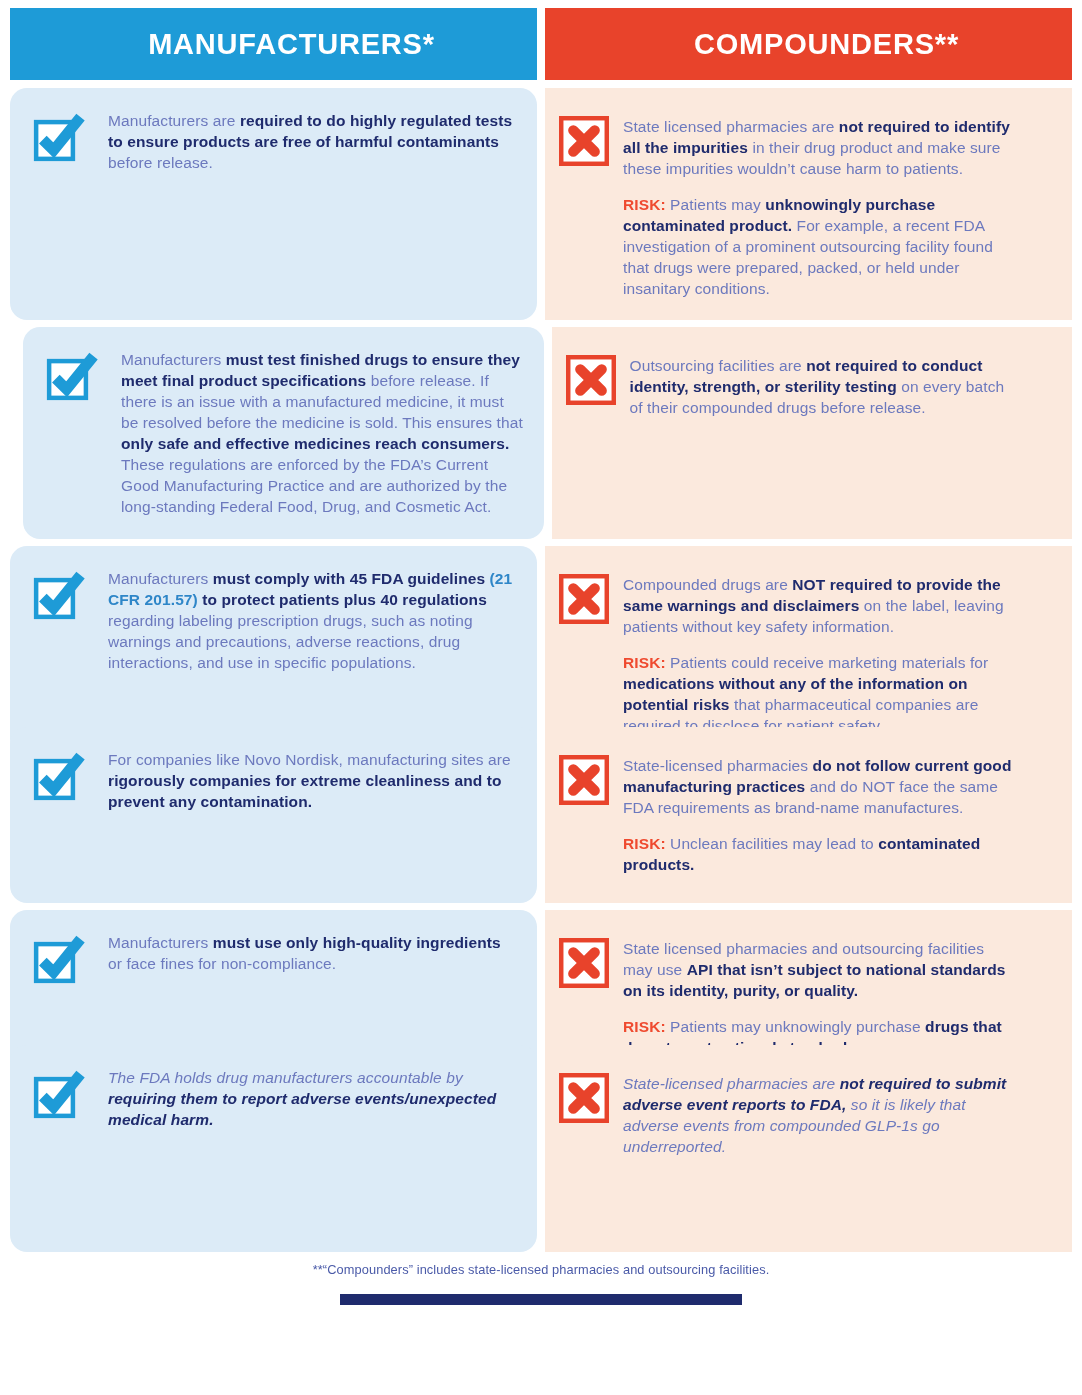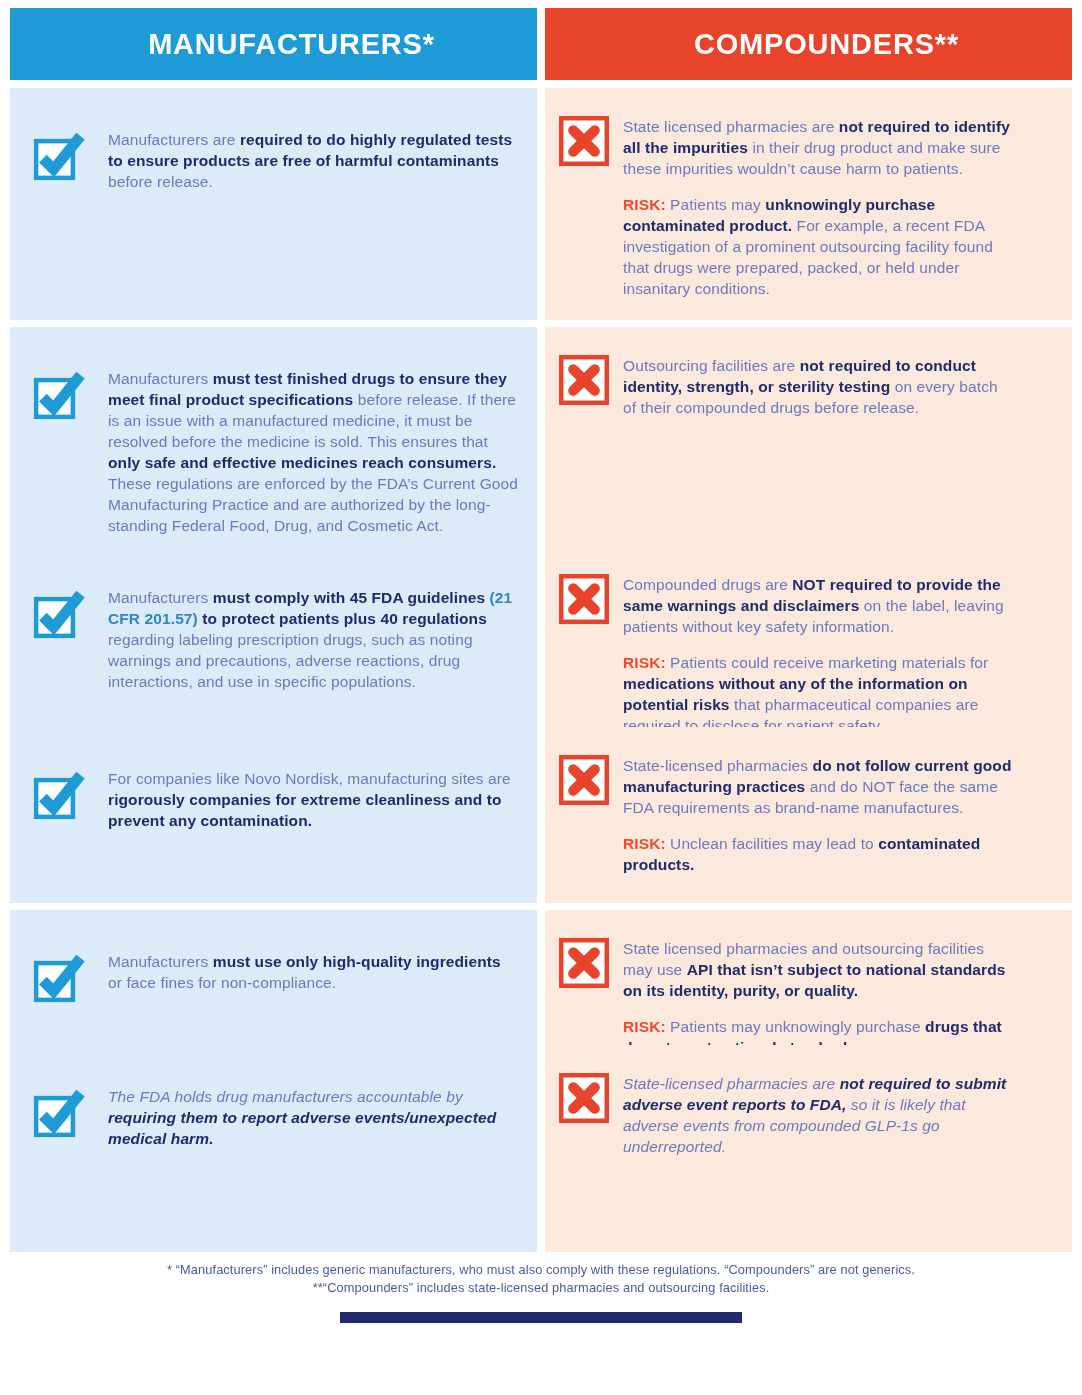--- a/index.html
+++ b/index.html
@@ -15,24 +15,24 @@
   .sheet{width:1082px;height:1395px;padding:8px 10px 0 10px;}
   .hdr-row,.row{display:grid;grid-template-columns:1fr 1fr;column-gap:8px;}
   .hdr-row{height:72px;margin-bottom:8px;}
   .col-header{
     display:flex;align-items:center;justify-content:center;
     color:#fff;font-weight:bold;font-size:29px;letter-spacing:0.8px;padding-left:36px;
   }
   .col-header.manufacturers{background:var(--blue);}
   .col-header.compounders{background:var(--red);}
   .row{margin-bottom:7px;}
-  .rh1{height:232px;}.rh2{height:212px;}.rh3{height:174px;}
+  .rh1{height:232px;}.rh2{height:212px;margin-left:13px;}.rh3{height:174px;}
   .rh4{height:176px;}.rh5{height:128px;}.rh6{height:207px;font-style:italic;}
   .cell{display:flex;align-items:flex-start;}
-  .cell.left{background:var(--lightblue);padding:41px 18px 20px 22px;}
+  .cell.left{background:var(--lightblue);padding:22px 18px 20px 22px;border-radius:17px;}
   .cell.left .icon{flex:0 0 54px;margin-right:22px;}
   .cell.right{background:var(--peach);padding:28px 60px 20px 14px;}
   .cell.right .icon{flex:0 0 50px;margin-right:14px;}
   .icon{display:block;line-height:0;}
   .text{flex:1 1 auto;}
   .para{
     color:var(--body);font-size:15.5px;line-height:21px;letter-spacing:0.1px;
   }
   .para + .para{margin-top:15px;}
   .para .b{font-weight:bold;color:var(--navy);}
@@ -208,19 +208,18 @@
             <path d="M16 16 L40 40 M40 16 L16 40" fill="none" stroke="#E8432B" stroke-width="11.5" stroke-linecap="round"></path>
           </svg>
       </span>
       <div class="text">
         <p class="para"><span>State-licensed pharmacies are </span><span class="b">not required to submit adverse event reports to FDA,</span><span> so it is likely that adverse events from compounded GLP-1s go underreported.</span></p>
       </div>
     </div>
   </div>
 
   <div class="footnotes">
-    <p>* “Manufacturers” includes generic manufacturers, who must also comply with these regulations. “Compounders” are not generics.</p>
     <p>**“Compounders” includes state-licensed pharmacies and outsourcing facilities.</p>
   </div>
 
   <div class="bottom-bar"></div>
 
 </div>
 
 </body></html>

